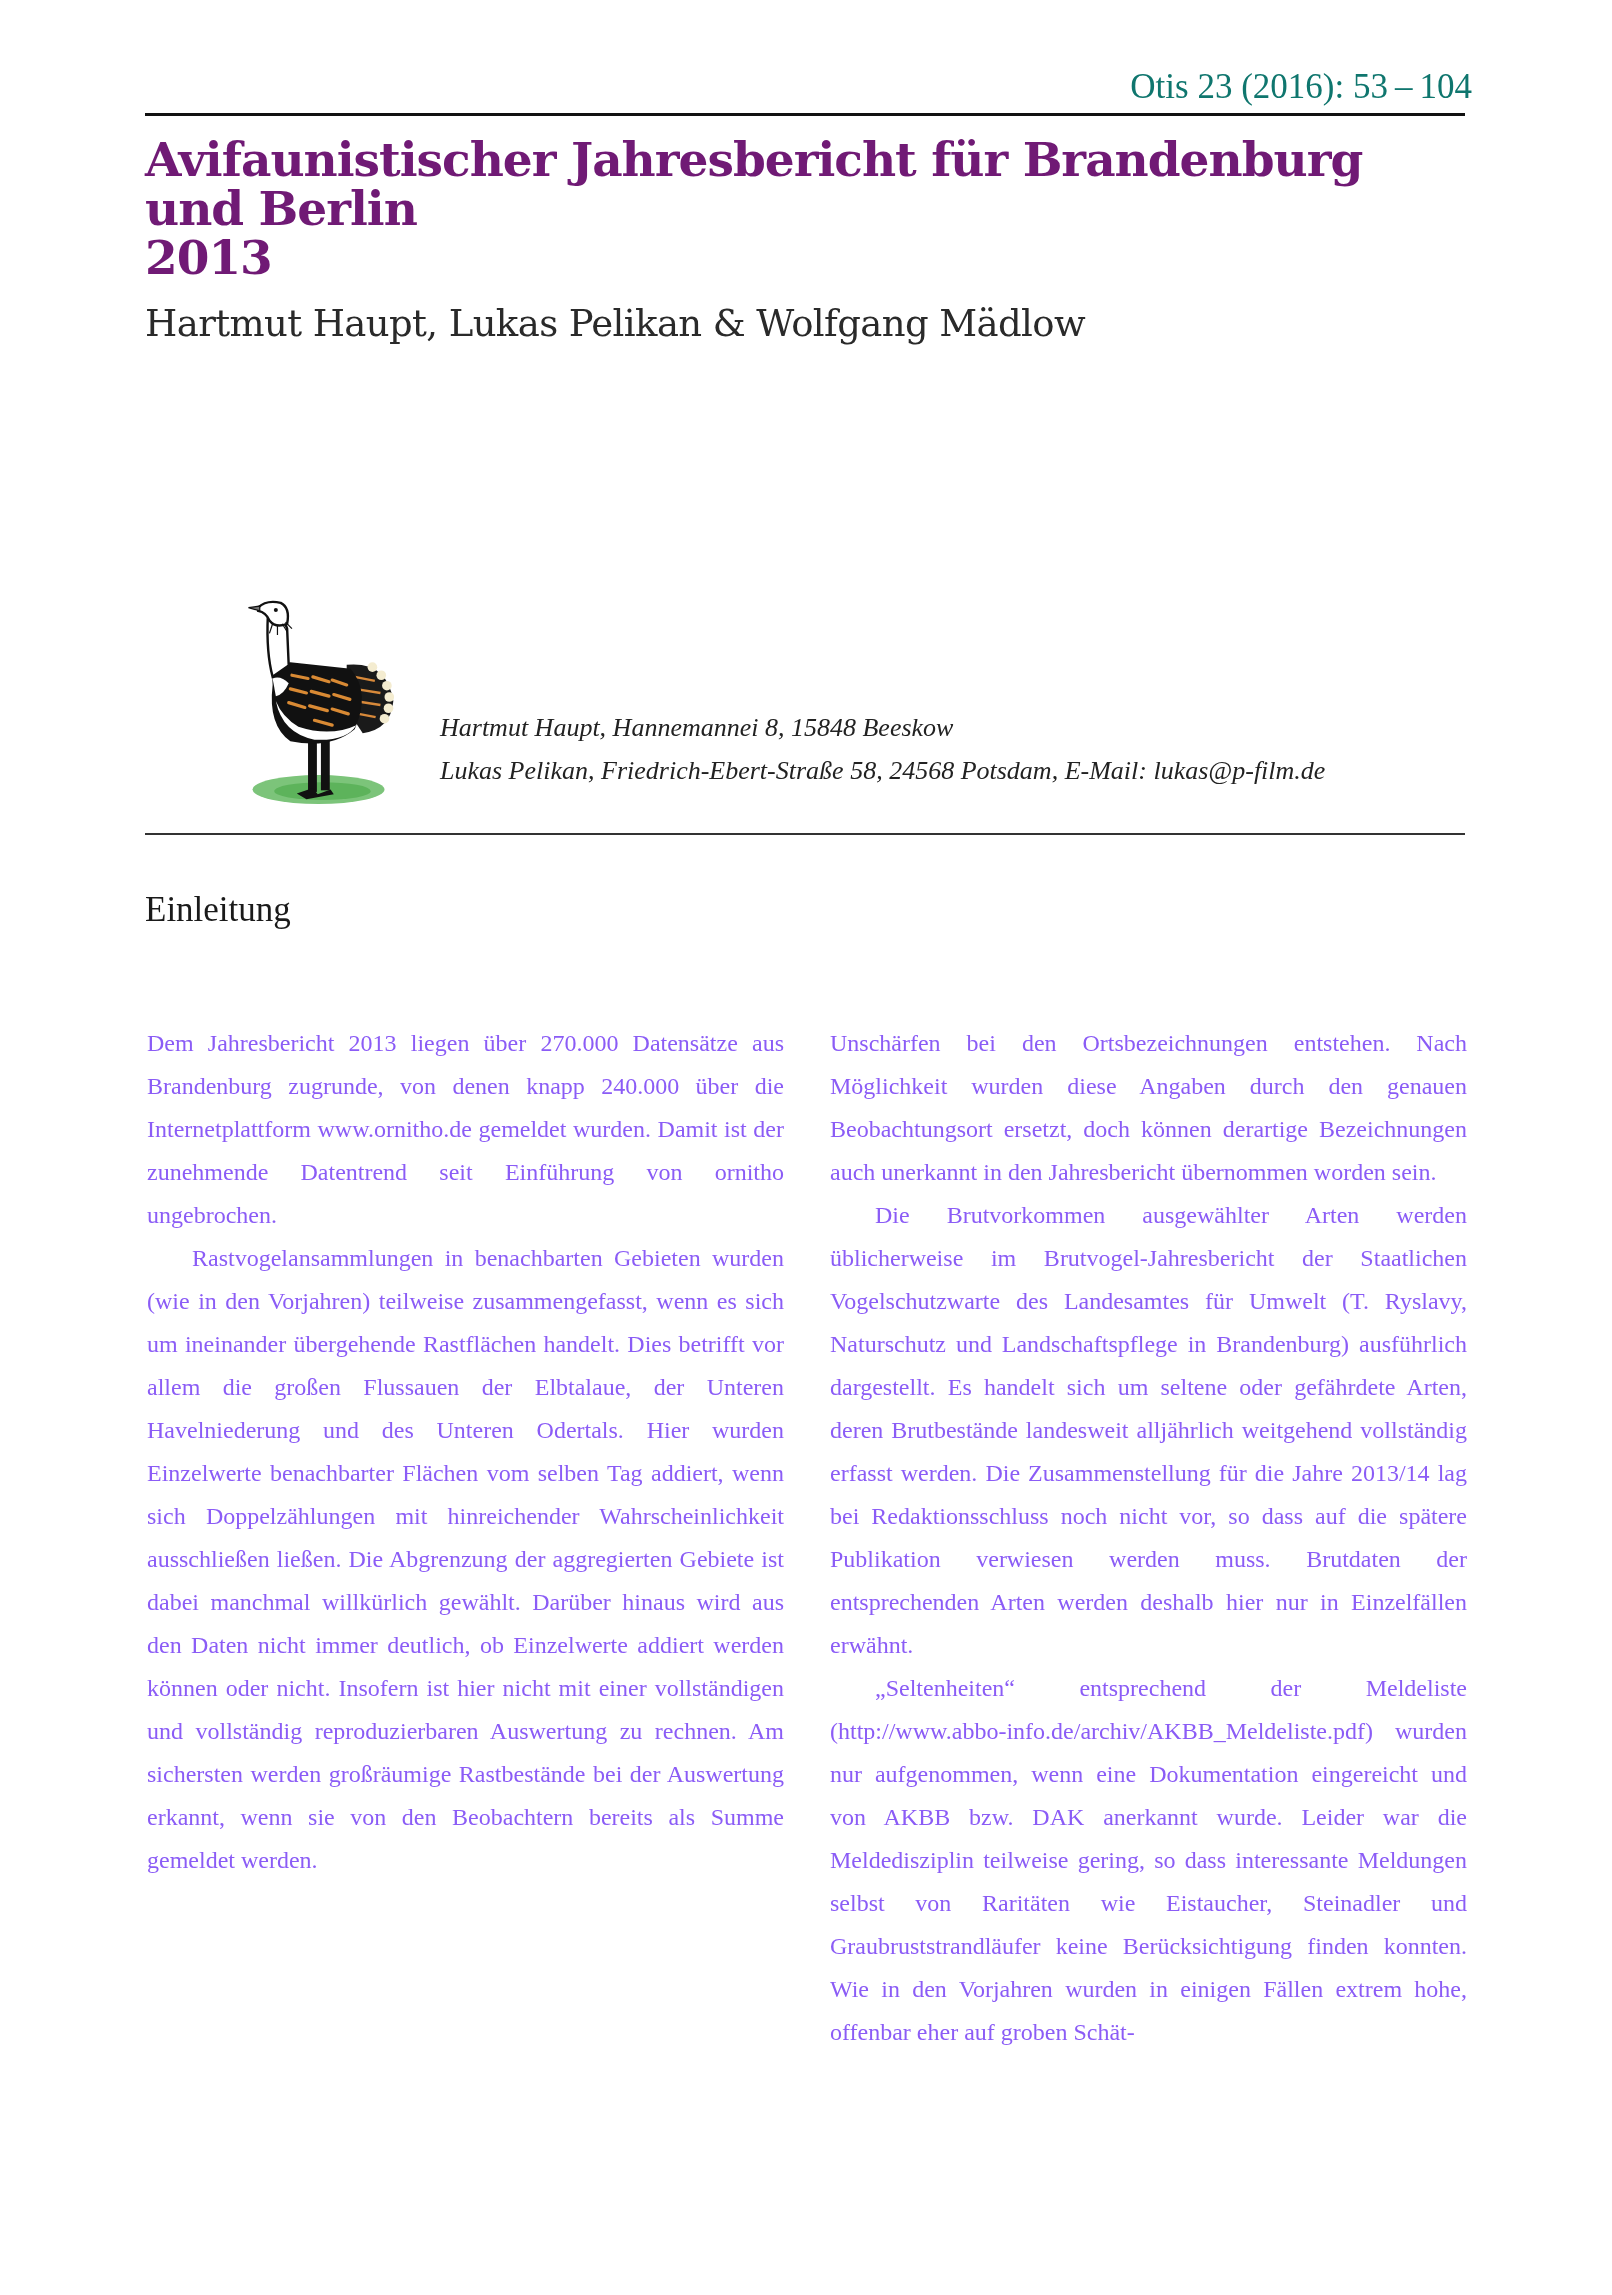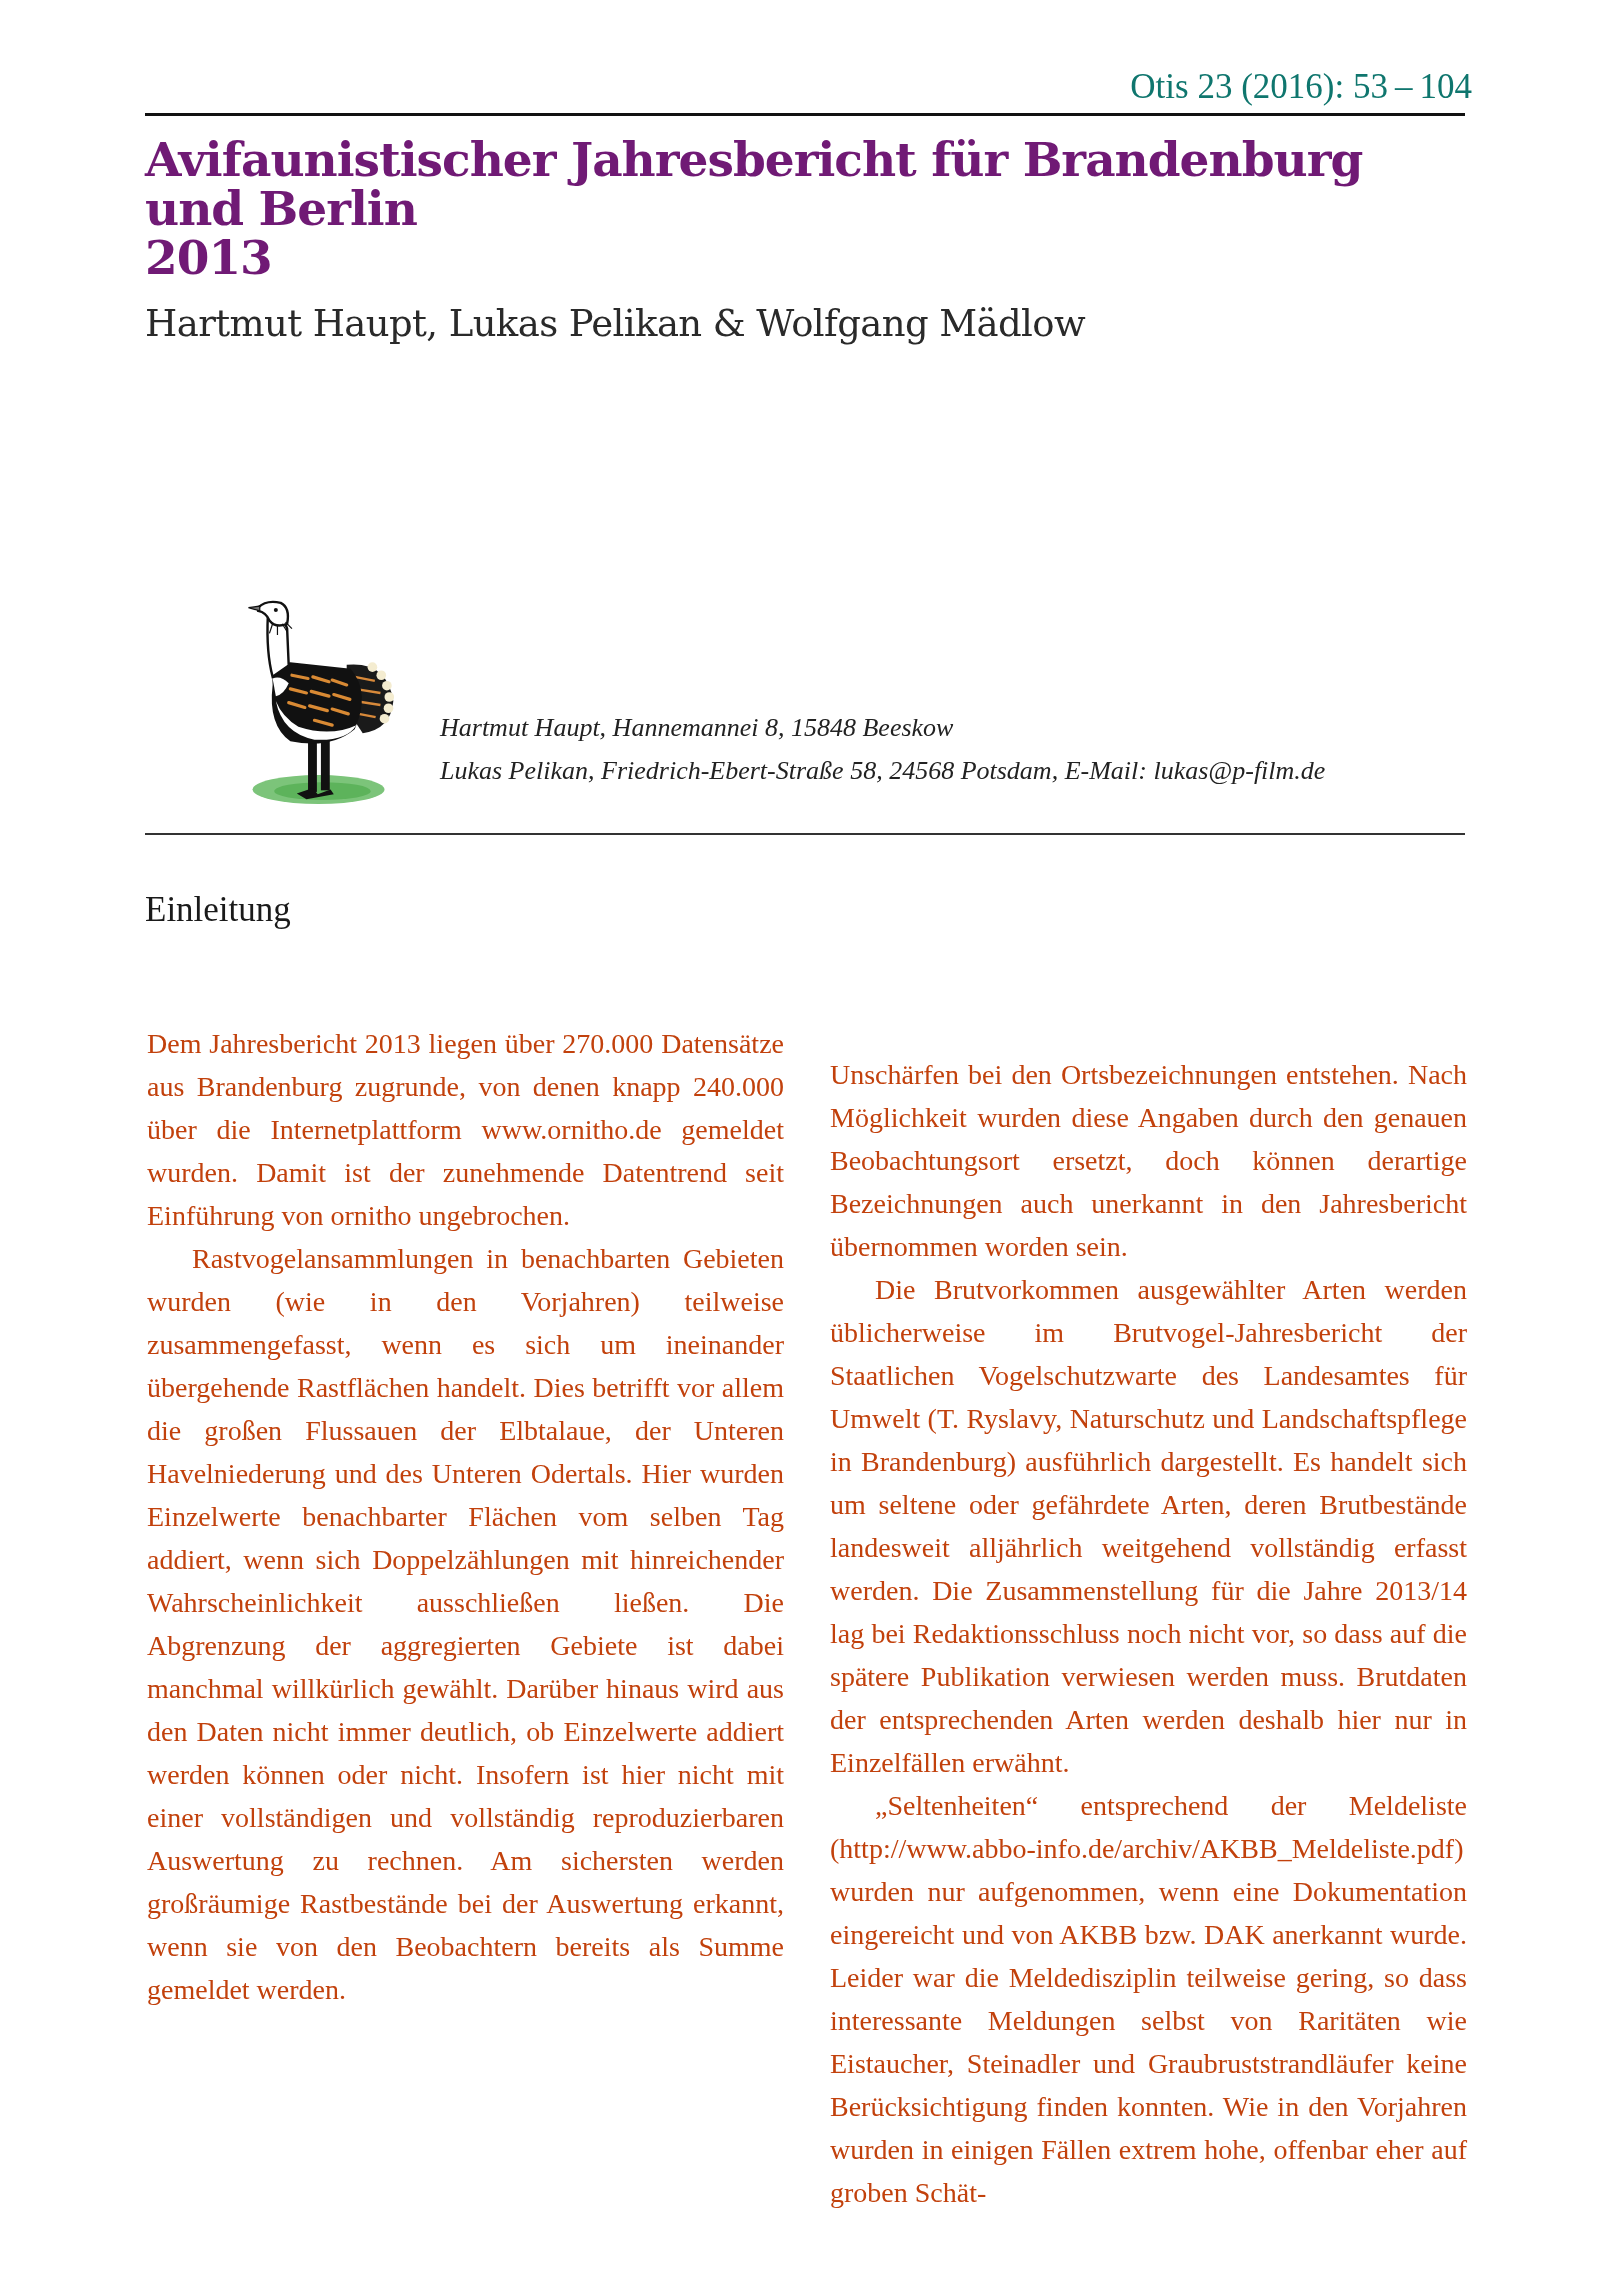--- a/index.html
+++ b/index.html
@@ -36,25 +36,25 @@
   .addresses div { white-space:nowrap; }
   .addr-rule {
     position:absolute; left:145px; width:1320px; top:833px; height:1.6px; background:#333;
   }
   .section-heading {
     position:absolute; left:145px; top:887px; margin:0;
     font-weight:normal; font-size:35px; line-height:45px; color:#1a1a1a;
   }
   .col {
     position:absolute; top:1022px; width:637px;
-    font-size:28px; line-height:43px; text-align:justify; hyphens:manual;
-    color:#c2410c;
+    font-size:24px; line-height:43px; text-align:justify; hyphens:manual;
+    color:#8b5cf6;
   }
   .col-left { left:147px; top:1022px; }
-  .col-right { left:830px; top:1053px; }
+  .col-right { left:830px; top:1022px; }
   .col p { margin:0; text-indent:45px; }
   .col p.noindent { text-indent:0; }
   .col p.first-right { text-indent:0; }
 </style>
 </head>
 <body>
 
 <div class="running-head">Otis 23 (2016): 53 – 104</div>
 <div class="head-rule"></div>
 

